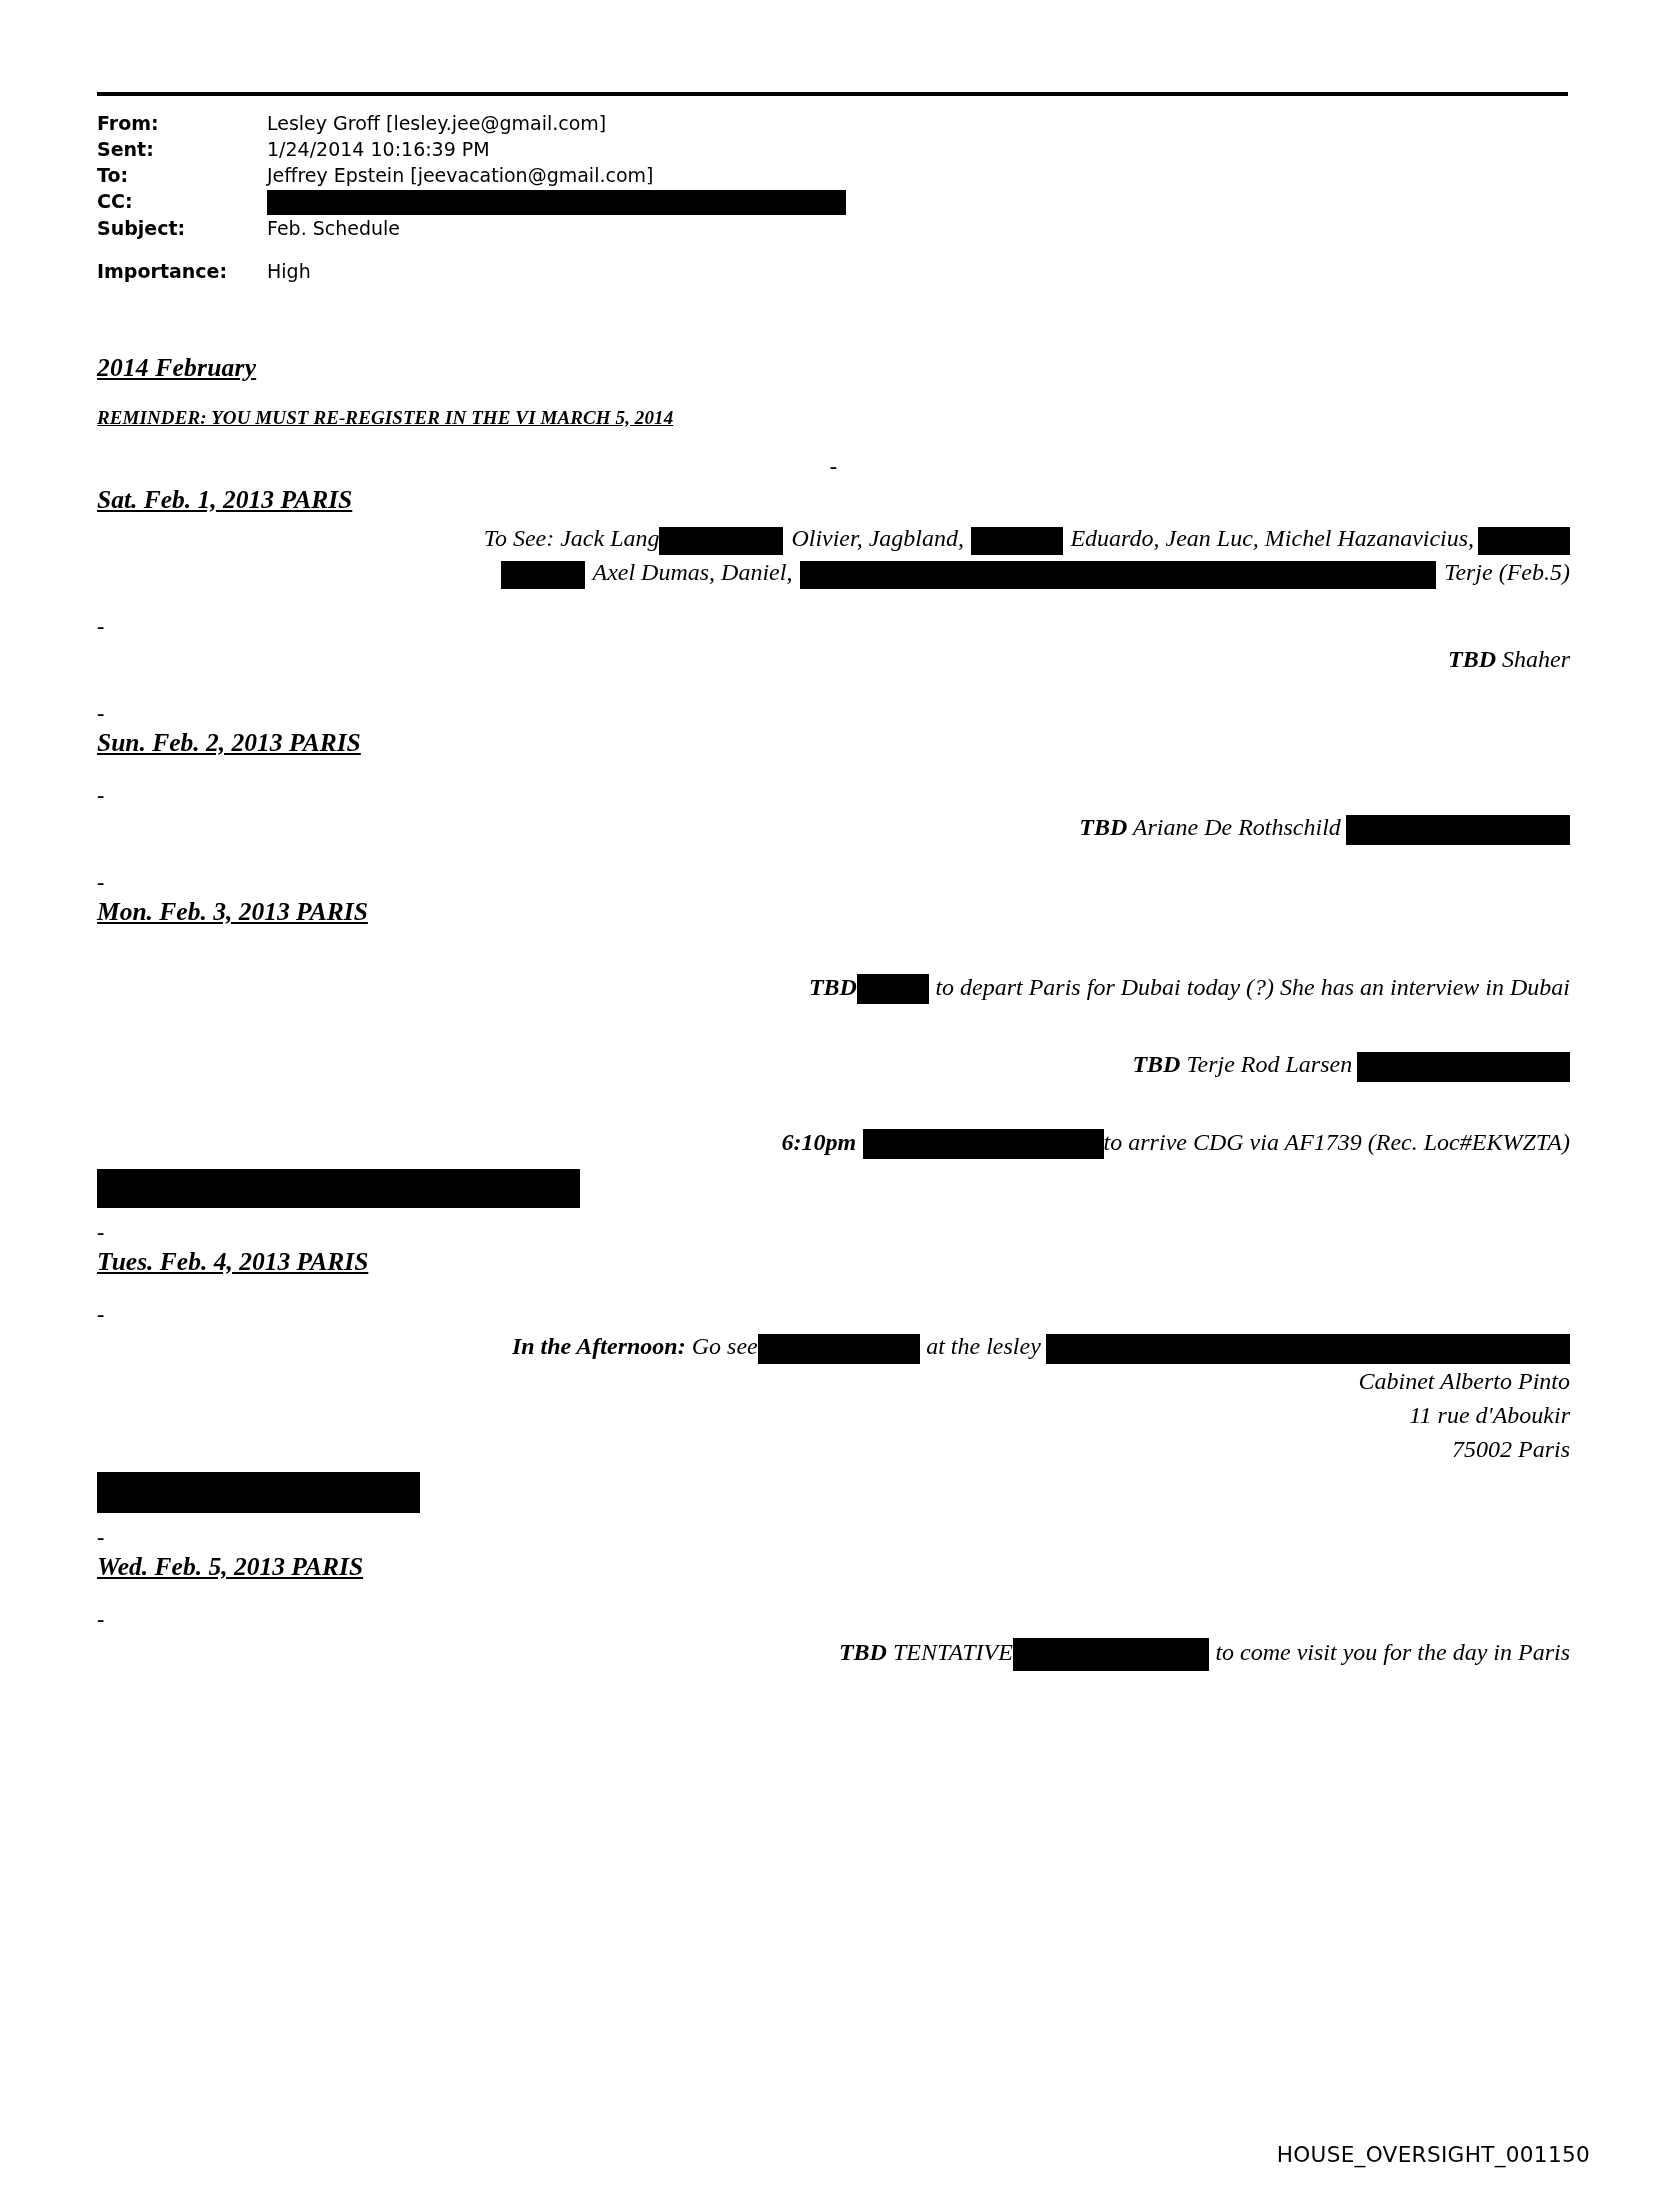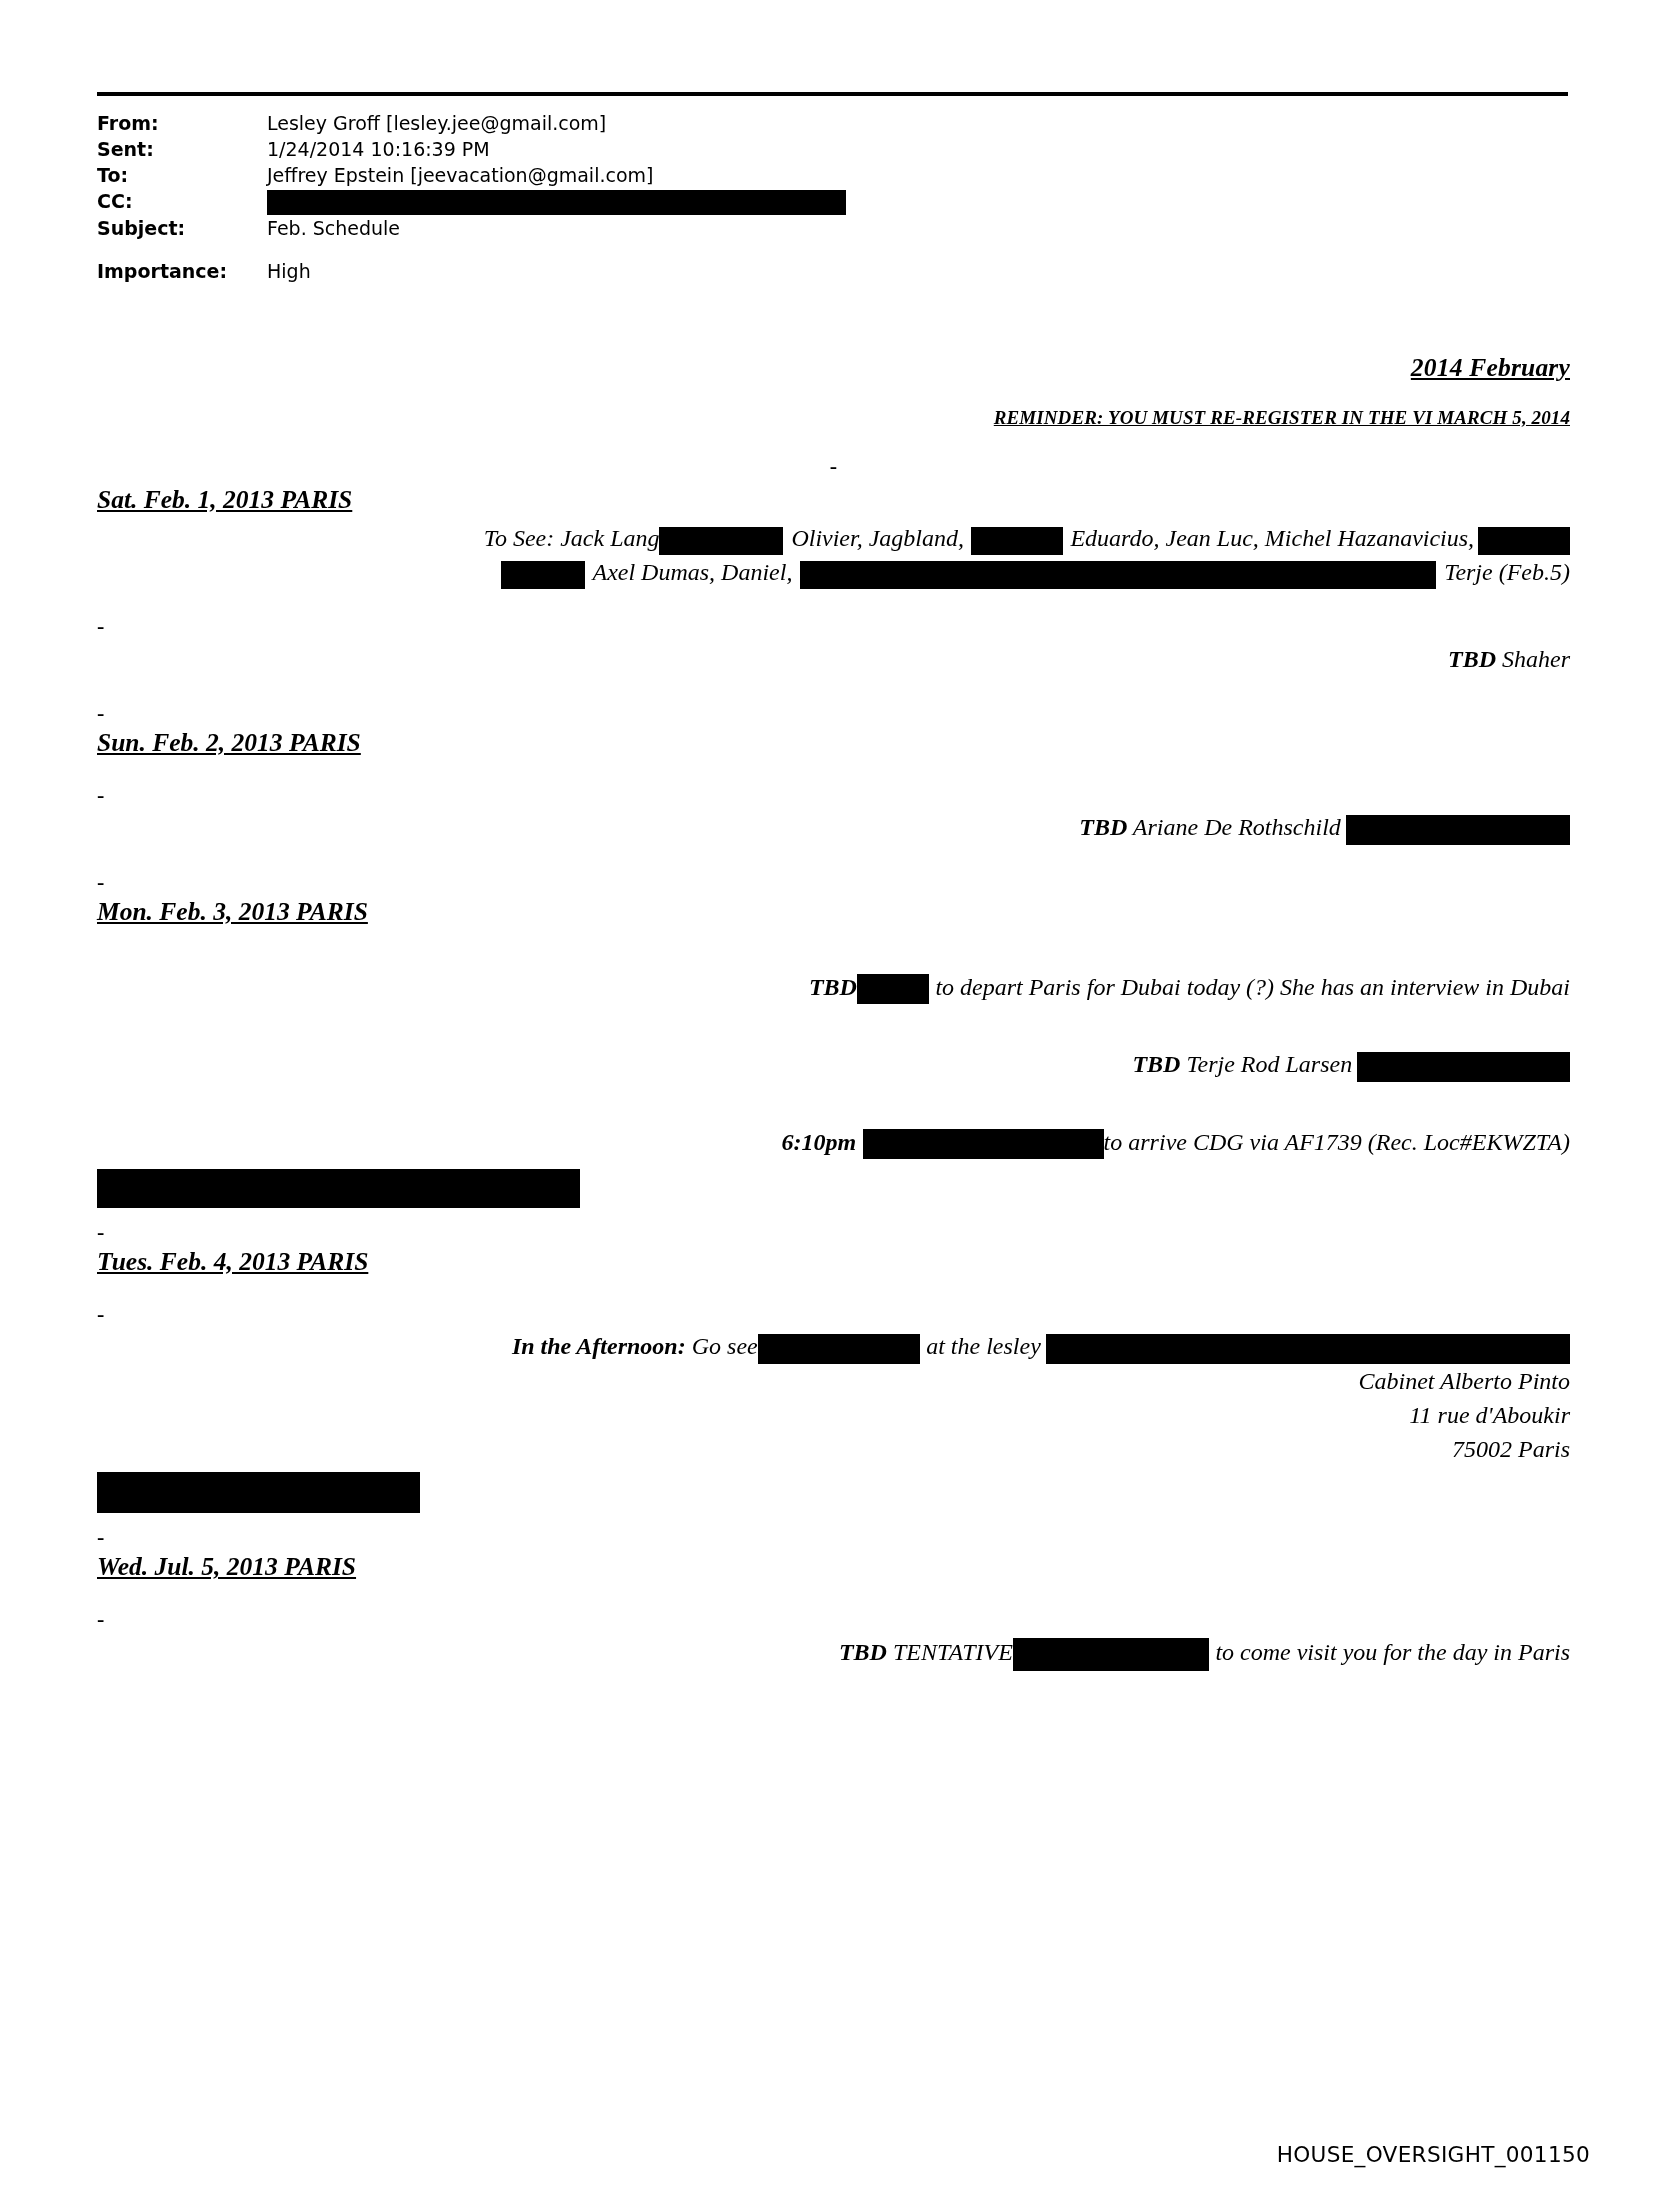--- a/index.html
+++ b/index.html
@@ -73,21 +73,21 @@
   
   .doc {
     position: absolute;
     left: 97px;
     top: 353px;
     width: 1473px;
     font-family: "Liberation Serif", serif;
     color: #000;
   }
   .center {
-    text-align: right;
+    text-align: left;
   }
   .title-1 {
     font-style: italic;
     font-weight: bold;
     font-size: 25.5px;
     text-decoration: underline;
     letter-spacing: 0.2px;
   }
   .title-2 {
     font-style: italic;
@@ -264,21 +264,21 @@
     <div class="line">Cabinet Alberto Pinto</div>
     <div class="line">11 rue d'Aboukir</div>
     <div class="line">75002 Paris</div>
     <div style="height:6.5px"></div>
     <div class="redact-block" style="width:323px;height:41px;"></div>
 
     <div class="gap-s"></div>
     <div class="bullet-dash">-</div>
     <div style="height:7.9px"></div>
 
-    <div class="dayhead">Wed. Jul. 5, 2013 PARIS</div>
+    <div class="dayhead">Wed. Feb. 5, 2013 PARIS</div>
 
     <div class="gap-m"></div>
     <div class="bullet-dash">-</div>
     <div style="height:7.9px"></div>
 
     <div class="line">
       <span class="bld">TBD</span>
       <span>TENTATIVE</span><span class="redact" style="width:196px;height:33px;"></span><span style="margin-left:6.5px">to come visit you for the day in Paris</span>
     </div>
 

